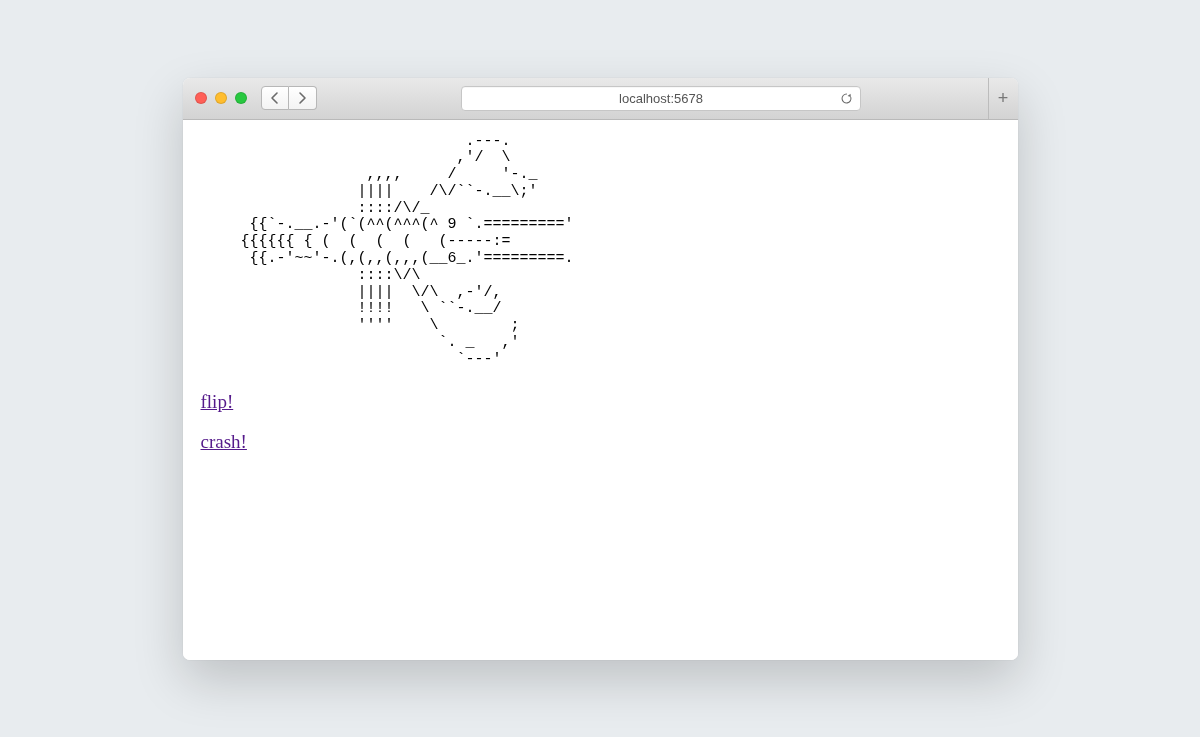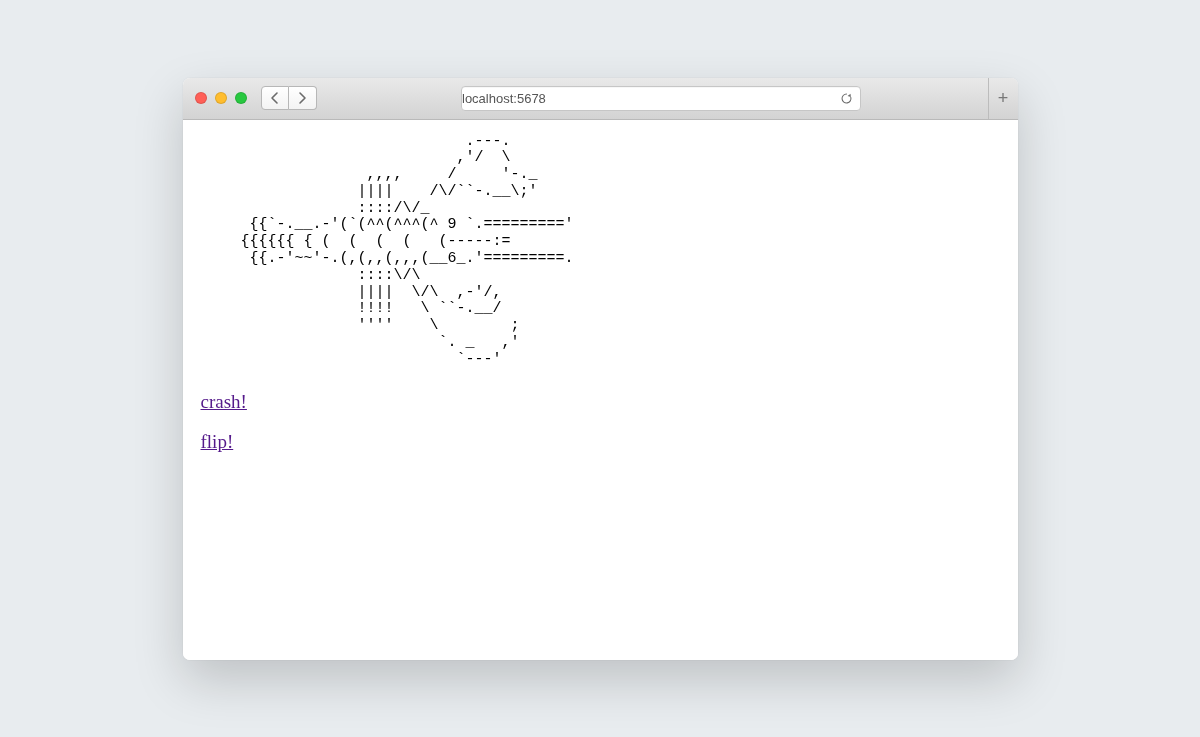--- a/index.html
+++ b/index.html
@@ -79,20 +79,21 @@
     }
 
     .address-bar {
       width: 400px;
       height: 25px;
       background: #ffffff;
       border: 1px solid #c6c6c6;
       border-radius: 4px;
       display: flex;
       align-items: center;
+      justify-content: center;
       font-size: 13px;
       color: #555;
       position: relative;
       box-shadow: inset 0 1px 0 rgba(0,0,0,0.03);
     }
 
     .reload-icon {
       position: absolute;
       right: 7px;
       display: flex;
@@ -203,21 +204,21 @@
 {{{{{{ { (  (  (  (   (-----:=
  {{.-'~~'-.(,(,,(,,,(__6_.'=========.
              ::::\/\
              ||||  \/\  ,-'/,
              !!!!   \ ``-.__/
              ''''    \        ;
                       `. _   ,'
                         `---'</pre>
 
     <div class="link-row">
+      <a class="link">flip!</a>
+    </div>
+
+    <div class="link-row">
       <a class="link">crash!</a>
     </div>
-
-    <div class="link-row">
-      <a class="link">flip!</a>
-    </div>
   </div>
 
 </div>
 
 </body></html>

